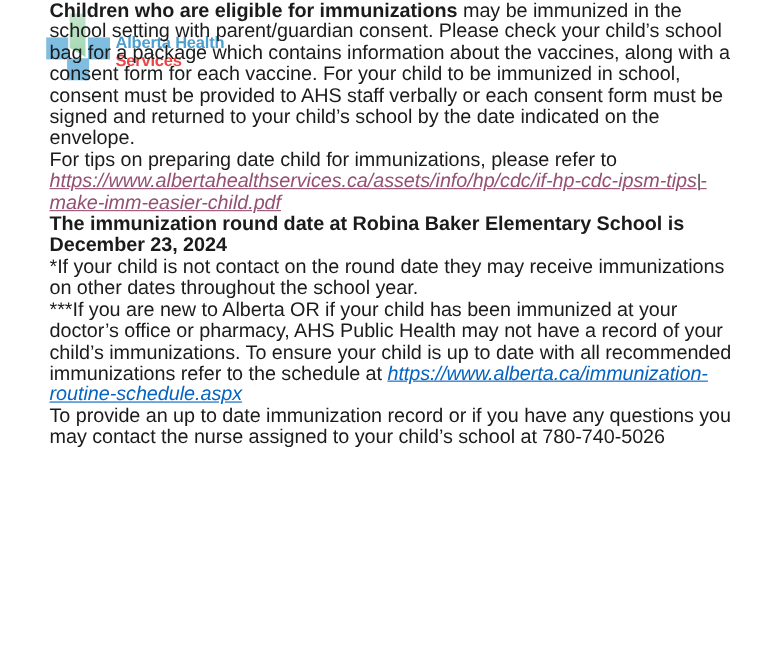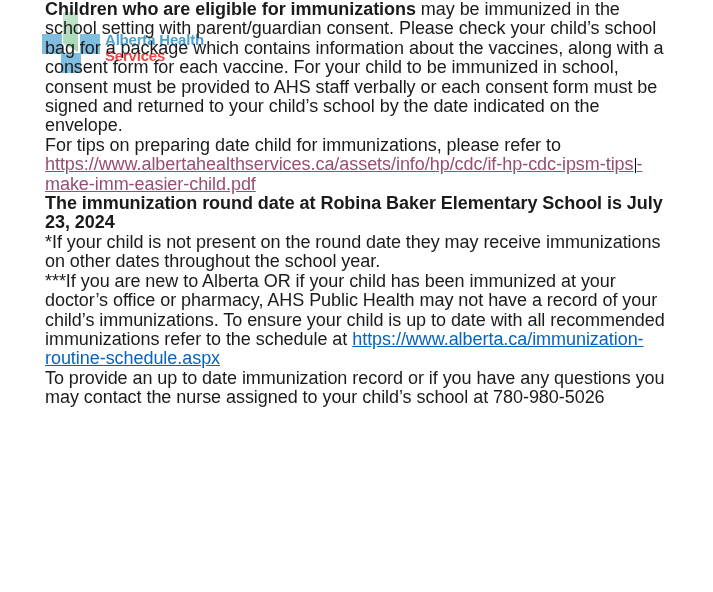--- a/index.html
+++ b/index.html
@@ -41,21 +41,21 @@
   }
   .content p { margin: 0; }
   .p1 { margin-top: 100px; margin-bottom: 9px; }
   .p2 { margin-bottom: 38px; }
   .p3 { margin-bottom: 17px; font-weight: bold; }
   .p4 { margin-bottom: 35px; }
   .p5 { margin-bottom: 10px; }
   .p6 { margin-bottom: 0; }
   .seg-bold { font-weight: bold; }
   .seg-italic { }
-  a.doc-link { text-decoration: underline; overflow-wrap: break-word; cursor: pointer; }
+  a.doc-link { text-decoration: underline; overflow-wrap: break-word; cursor: pointer; font-style: italic; }
   .link-visited { color: #954f72; }
   .link-blue { color: #0563c1; }
   .caret {
     display: inline-block; width: 1.5px; height: 15px;
     background: #000000; vertical-align: -3px; margin: 0 0.5px 0 1px;
   }
 </style>
 </head>
 <body>
 
@@ -71,21 +71,21 @@
     <div class="logo-line2">Services</div>
   </div>
 </div>
 
 <div class="content">
 
   <p class="p1"><span class="seg-bold">Children who are eligible for immunizations</span><span> may be immunized in the school setting with parent/guardian consent. Please check your child’s school bag for a package which contains information about the vaccines, along with a consent form for each vaccine.  For your child to be immunized in school, consent must be provided to AHS staff verbally or each consent form must be signed and returned to your child’s school by the date indicated on the envelope.</span></p>
 
   <p class="p2"><span>For tips on preparing date child for immunizations, please refer to </span><a class="doc-link link-visited"><span>https://www.albertahealthservices.ca/assets/info/hp/cdc/if-hp-cdc-ipsm-tips</span><span class="caret"></span><span>-make-imm-easier-child.pdf</span></a></p>
 
-  <p class="p3">The immunization round date at Robina Baker Elementary School is July 23, 2024</p>
+  <p class="p3">The immunization round date at Robina Baker Elementary School is December 23, 2024</p>
 
-  <p class="p4">*If your child is not present on the round date they may receive immunizations on other dates throughout the school year.</p>
+  <p class="p4">*If your child is not contact on the round date they may receive immunizations on other dates throughout the school year.</p>
 
   <p class="p5"><span class="seg-italic">***If you are new to Alberta OR if your child has been immunized at your doctor’s office or pharmacy, AHS Public Health may not have a record of your child’s immunizations.</span><span>  To ensure your child is up to date with all recommended immunizations refer to the schedule at </span><a class="doc-link link-blue">https://www.alberta.ca/immunization-routine-schedule.aspx</a></p>
 
-  <p class="p6">To provide an up to date immunization record or if you have any questions you may contact the nurse assigned to your child’s school at 780-980-5026</p>
+  <p class="p6">To provide an up to date immunization record or if you have any questions you may contact the nurse assigned to your child’s school at 780-740-5026</p>
 
 </div>
 
 </body></html>

